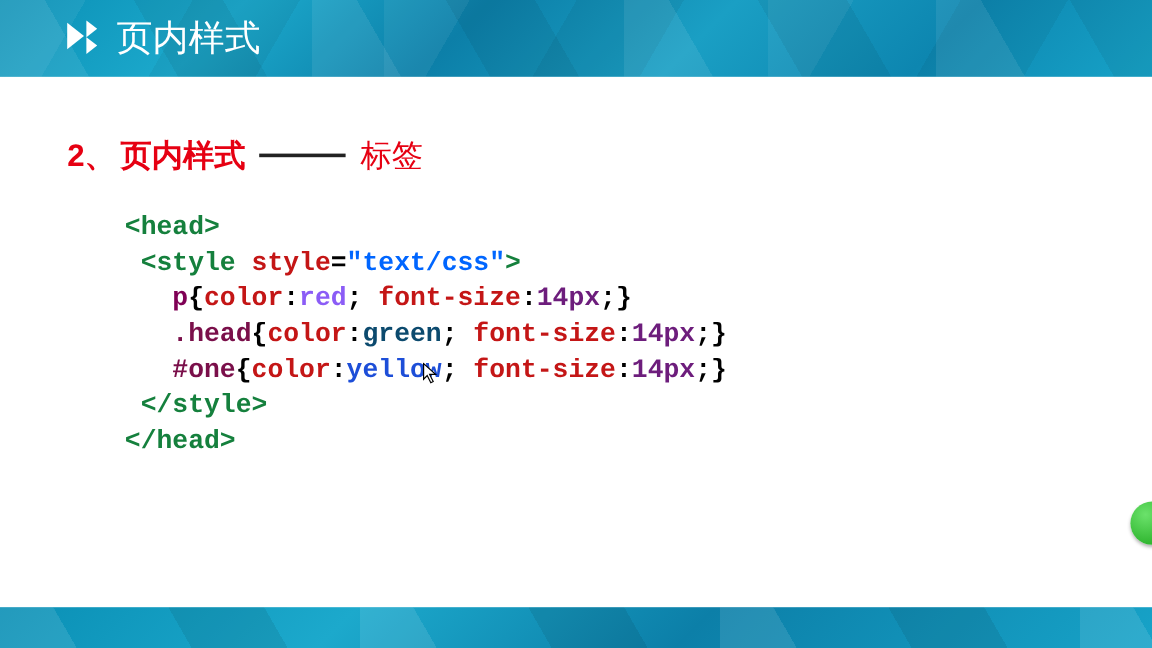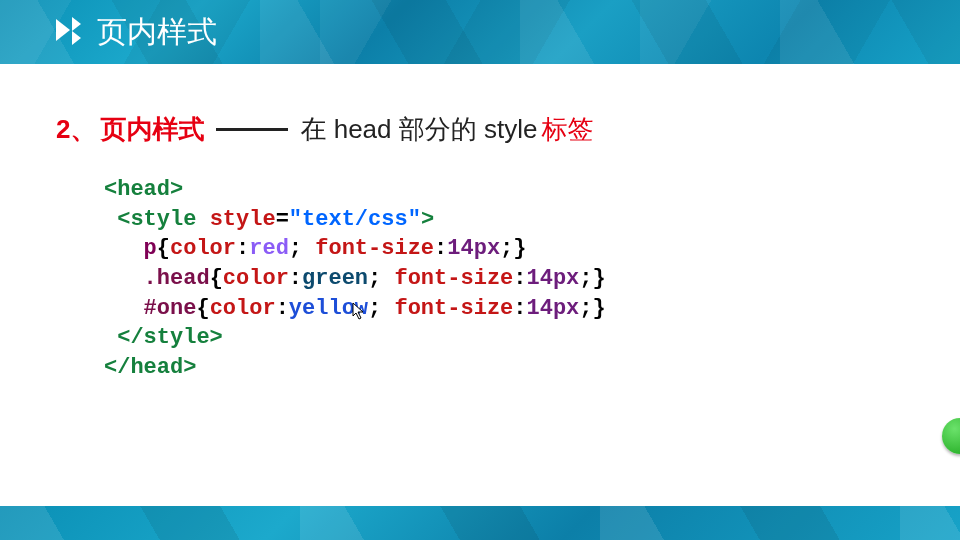--- a/index.html
+++ b/index.html
@@ -143,21 +143,20 @@
     </div>
   </div>
   <div class="header-title">页内样式</div>
 </div>
 
 <div class="content">
   <div class="heading-line">
     <span class="heading-num">2、</span>
     <span class="heading-red">页内样式</span>
     <span class="heading-dash"></span>
-    <span>在 head 部分的 style </span>
     <span class="heading-kw-red">标签</span>
   </div>
 
   <div class="code"><span class="t-blue">&lt;head&gt;</span>
  <span class="t-blue">&lt;style</span> <span class="t-attr">style</span><span class="t-black">=</span><span class="t-str">"text/css"</span><span class="t-blue">&gt;</span>
    <span class="t-maroon">p</span><span class="t-black">{</span><span class="t-prop">color</span><span class="t-black">:</span><span class="t-red">red</span><span class="t-black">;</span><span> </span><span class="t-prop">font-size</span><span class="t-black">:</span><span class="t-num">14px</span><span class="t-black">;</span><span class="t-black">}</span>
    <span class="t-sel">.head</span><span class="t-black">{</span><span class="t-prop">color</span><span class="t-black">:</span><span class="t-green">green</span><span class="t-black">;</span><span> </span><span class="t-prop">font-size</span><span class="t-black">:</span><span class="t-num">14px</span><span class="t-black">;</span><span class="t-black">}</span>
    <span class="t-sel">#one</span><span class="t-black">{</span><span class="t-prop">color</span><span class="t-black">:</span><span class="t-yellow">yellow</span><span class="t-black">;</span><span> </span><span class="t-prop">font-size</span><span class="t-black">:</span><span class="t-num">14px</span><span class="t-black">;</span><span class="t-black">}</span>
  <span class="t-blue">&lt;/style&gt;</span>
 <span class="t-blue">&lt;/head&gt;</span></div>

